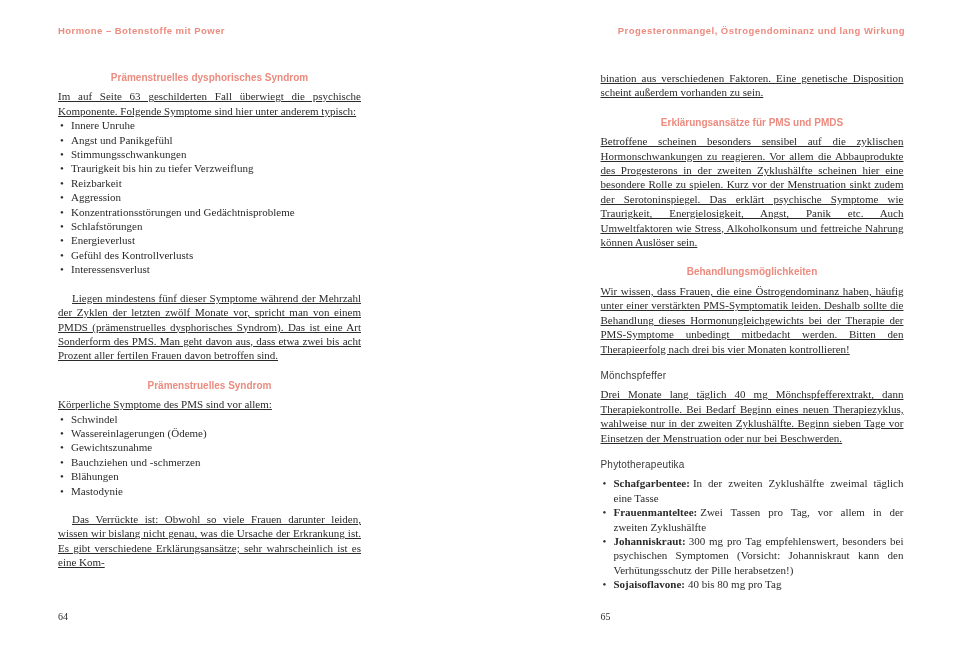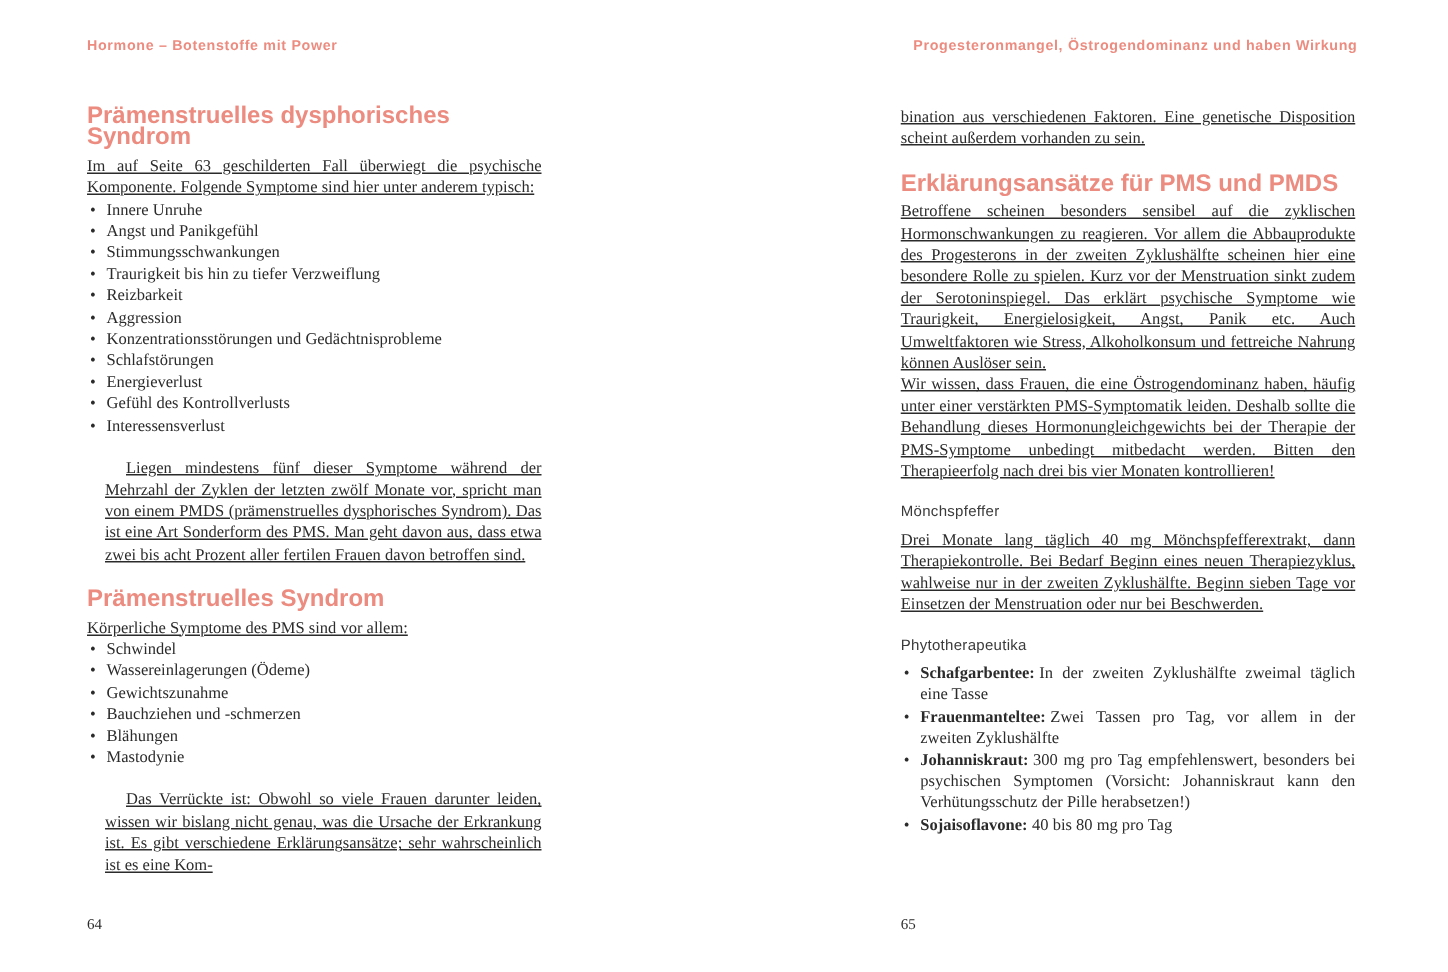--- a/index.html
+++ b/index.html
@@ -33,40 +33,40 @@
     font-size: 11px;
     line-height: 14.4px;
     text-align: justify;
     hyphens: manual;
   }
   .page.left  .content { left: 58px; }
   .page.right .content { left: 118px; }
 
   h2.accent {
     font-family: "Liberation Sans", sans-serif;
-    font-size: 16px;
+    font-size: 10px;
     font-weight: bold;
     color: #ec8b7f;
-    text-align: left;
+    text-align: center;
     margin: 16px 0 4px 0;
   }
   h2.accent.first { margin-top: 0; }
 
   h3.subhead {
     font-family: Liberation Sans, sans-serif;
     font-size: 10px;
     font-weight: normal;
     letter-spacing: 0.2px;
     color: #3a3a3a;
     text-align: left;
     margin: 13px 0 4px 0;
   }
 
   p { margin: 0; text-decoration: underline; }
-  p.indent { text-indent: 14px; margin-top: 14px; margin-left: 12px; }
+  p.indent { text-indent: 14px; margin-top: 14px; }
   p.cont { margin-top: 0; }
 
   ul.bullets { list-style: none; margin: 0; }
   ul.bullets li {
     position: relative;
     padding-left: 13px;
     text-align: left;
   }
   ul.bullets li::before {
     content: "\2022";
@@ -127,28 +127,29 @@
         <li>Mastodynie</li>
       </ul>
 
       <p class="indent">Das Verrückte ist: Obwohl so viele Frauen darunter leiden, wissen wir bislang nicht genau, was die Ursache der Erkrankung ist. Es gibt verschiedene Erklärungsansätze; sehr wahrscheinlich ist es eine Kom-</p>
     </div>
 
     <div class="page-number">64</div>
   </section>
 
   <section class="page right">
-    <div class="running-head">Progesteronmangel, Östrogendominanz und haben Wirkung</div>
+    <div class="running-head">Progesteronmangel, Östrogendominanz und lang Wirkung</div>
 
     <div class="content">
       <p class="cont">bination aus verschiedenen Faktoren. Eine genetische Disposition scheint außerdem vorhanden zu sein.</p>
 
       <h2 class="accent">Erklärungsansätze für PMS und PMDS</h2>
       <p>Betroffene scheinen besonders sensibel auf die zyklischen Hormonschwankungen zu reagieren. Vor allem die Abbauprodukte des Progesterons in der zweiten Zyklushälfte scheinen hier eine besondere Rolle zu spielen. Kurz vor der Menstruation sinkt zudem der Serotoninspiegel. Das erklärt psychische Symptome wie Traurigkeit, Energielosigkeit, Angst, Panik etc. Auch Umweltfaktoren wie Stress, Alkoholkonsum und fettreiche Nahrung können Auslöser sein.</p>
 
+      <h2 class="accent">Behandlungsmöglichkeiten</h2>
       <p>Wir wissen, dass Frauen, die eine Östrogendominanz haben, häufig unter einer verstärkten PMS-Symptomatik leiden. Deshalb sollte die Behandlung dieses Hormonungleichgewichts bei der Therapie der PMS-Symptome unbedingt mitbedacht werden. Bitten den Therapieerfolg nach drei bis vier Monaten kontrollieren!</p>
 
       <h3 class="subhead">Mönchspfeffer</h3>
       <p>Drei Monate lang täglich 40 mg Mönchspfefferextrakt, dann Therapiekontrolle. Bei Bedarf Beginn eines neuen Therapiezyklus, wahlweise nur in der zweiten Zyklushälfte. Beginn sieben Tage vor Einsetzen der Menstruation oder nur bei Beschwerden.</p>
 
       <h3 class="subhead">Phytotherapeutika</h3>
 
       <ul class="bullets wrap">
         <li>
           <b>Schafgarbentee:</b><span>In der zweiten Zyklushälfte zweimal täglich eine Tasse</span>

